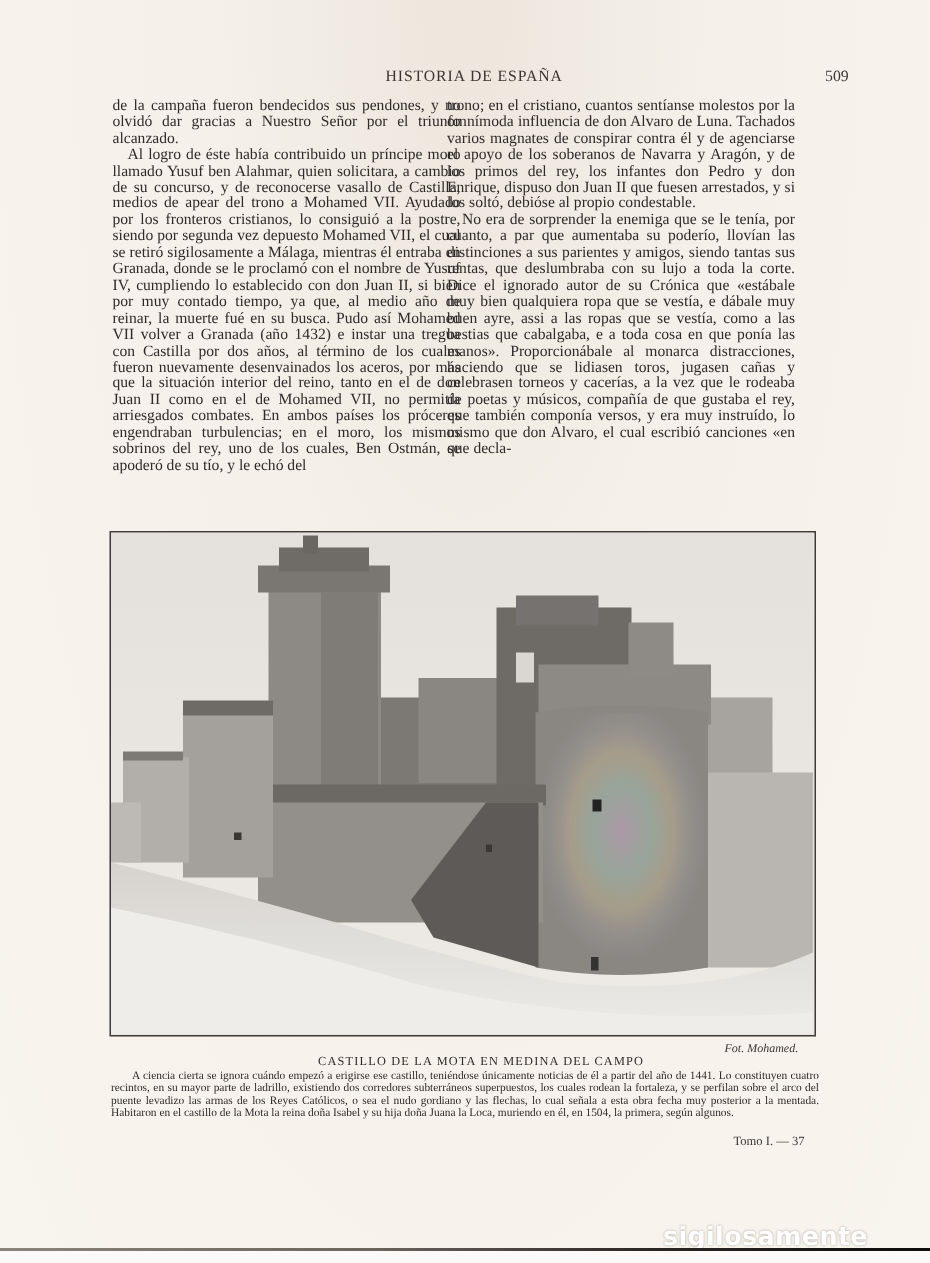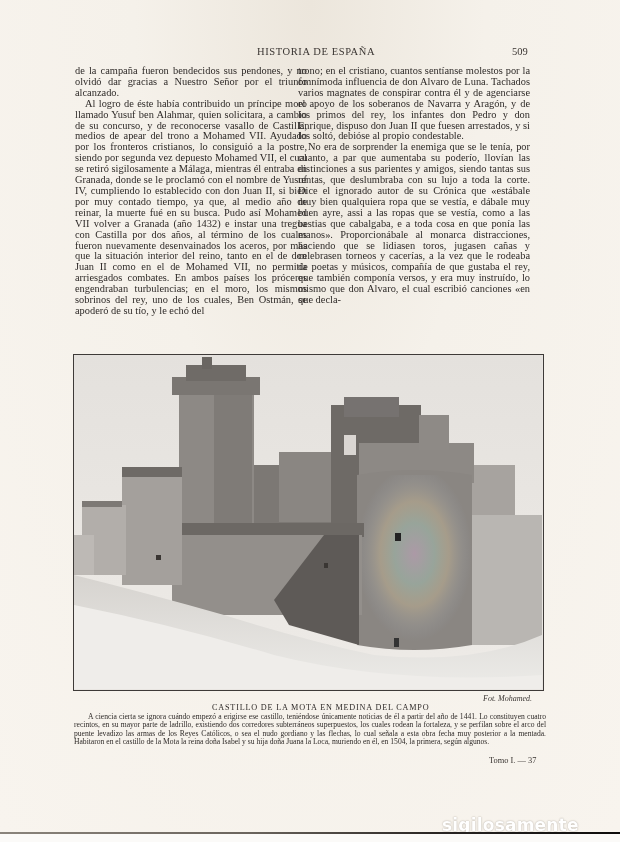--- a/index.html
+++ b/index.html
@@ -11,21 +11,21 @@
   }
   .page-shade {
     position:absolute; left:0; top:0; width:620px; height:834px;
     background: radial-gradient(ellipse at 50% 0%, #ece6dc 0%, #f5f1ea 40%, #f8f4ee 100%);
   }
   .header {
     position:absolute; top:46px; left:0; width:620px; height:14px;
     font-size:10.5px; letter-spacing:0.6px; color:#3a3532;text-align:right;
   }
   .header .title { position:absolute; left:257px; top:0; }
-  .header .pagenum { position:absolute; left:512px; top:0; letter-spacing:0; }
+  .header .pagenum { position:absolute; left:550px; top:0; letter-spacing:0; }
   .col {
     position:absolute; top:66px; width:232px;
     font-size:10.4px; line-height:10.9px; text-align:justify;
     color:#2e2a28;
   }
   .col.left { left:75px; }
   .col.right { left:298px; }
   .col p { margin:0; }
   .col .indent { text-indent:10px; }
   .photo {

